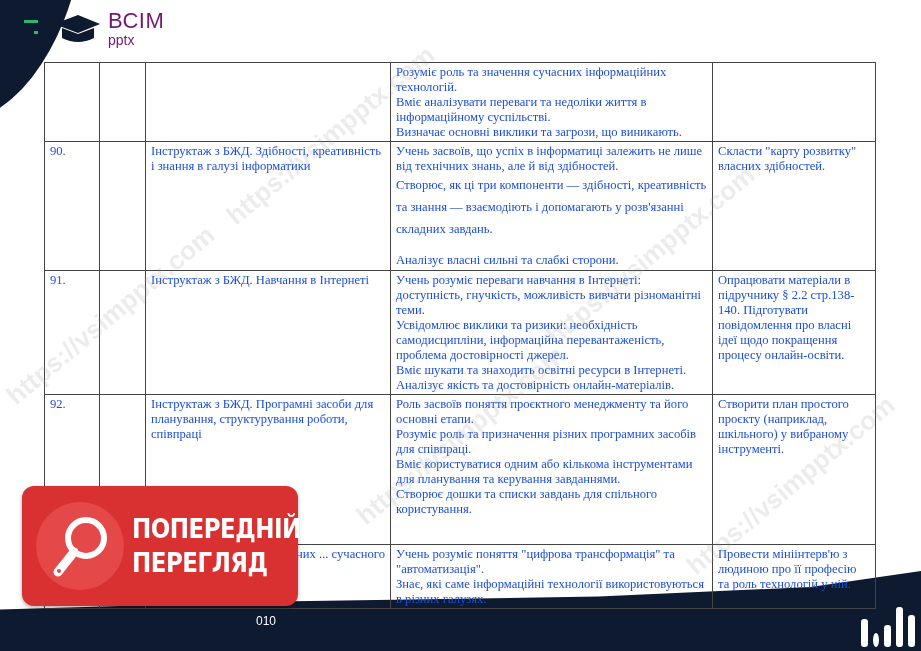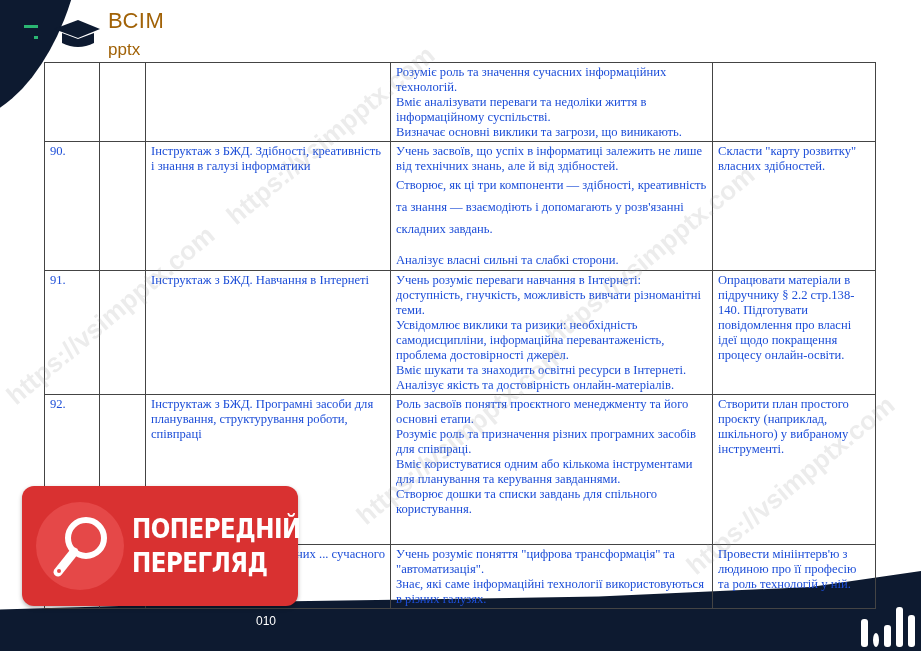--- a/index.html
+++ b/index.html
@@ -1,22 +1,22 @@
 <!DOCTYPE html>
 <html><head>
 <meta charset="utf-8">
 <style>
   html, body { margin:0; padding:0; }
   body { width:921px; height:651px; position:relative; overflow:hidden; background:#ffffff; font-family:"Liberation Serif", serif; }
   .corner-tl { position:absolute; left:-40px; top:-60px; width:110px; height:190px; background:#0d1a30; border-radius:0 0 100% 0 / 0 0 100% 0; transform:rotate(8deg); }
   .logo { position:absolute; left:20px; top:10px; display:flex; align-items:center; gap:6px; }
   .logo-mark { width:82px; height:34px; position:relative; }
-  .logo-text { display:flex; flex-direction:column; line-height:1; color:#a16207; font-family:"Liberation Sans", sans-serif; }
+  .logo-text { display:flex; flex-direction:column; line-height:1; color:#701a75; font-family:"Liberation Sans", sans-serif; }
   .logo-text .big { font-size:22px; letter-spacing:0.5px; }
-  .logo-text .small { font-size:17px; margin-top:9px; }
+  .logo-text .small { font-size:14px; margin-top:1px; }
   .footer-band { position:absolute; left:0; right:0; bottom:0; height:80px; background:#0d1a30; clip-path:polygon(0 48%, 30% 38%, 65% 32%, 88% 20%, 100% 0, 100% 100%, 0 100%); }
   .page-num { position:absolute; left:256px; top:614px; color:#ffffff; font-family:"Liberation Sans", sans-serif; font-size:12px; }
   .bars { position:absolute; right:6px; bottom:4px; display:flex; align-items:flex-end; gap:5px; }
   .bars span { width:7px; background:#ffffff; border-radius:3px; display:block; }
   table.plan { position:absolute; left:44px; top:62px; width:831px; border-collapse:collapse; table-layout:fixed; font-size:12.6px; color:#1d4ed8; line-height:15px; }
   table.plan td { border:1px solid #444; vertical-align:top; padding:2px 5px 1px 5px; }
   table.plan td.num { text-align:left; }
   table.plan td p { margin:0; }
   .gap { height:12px; }
   .preview { position:absolute; left:22px; top:486px; width:276px; height:120px; background:#d93131; border-radius:12px; box-shadow:0 2px 4px rgba(0,0,0,0.3); display:flex; align-items:center; }

